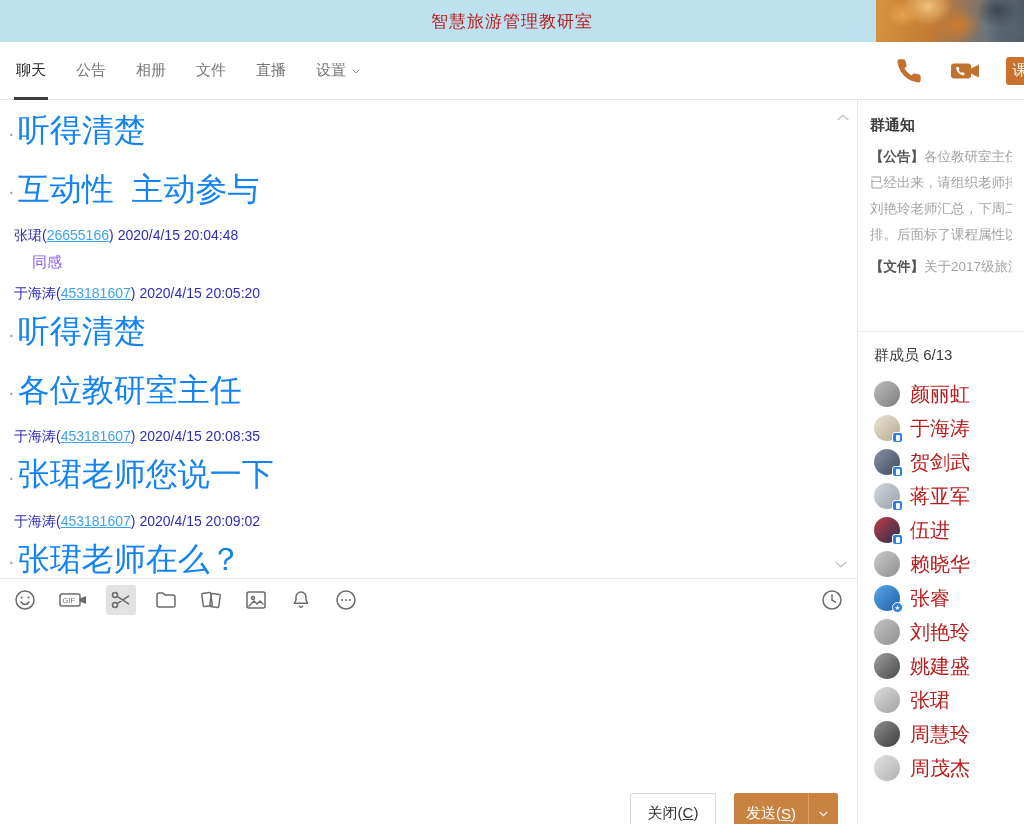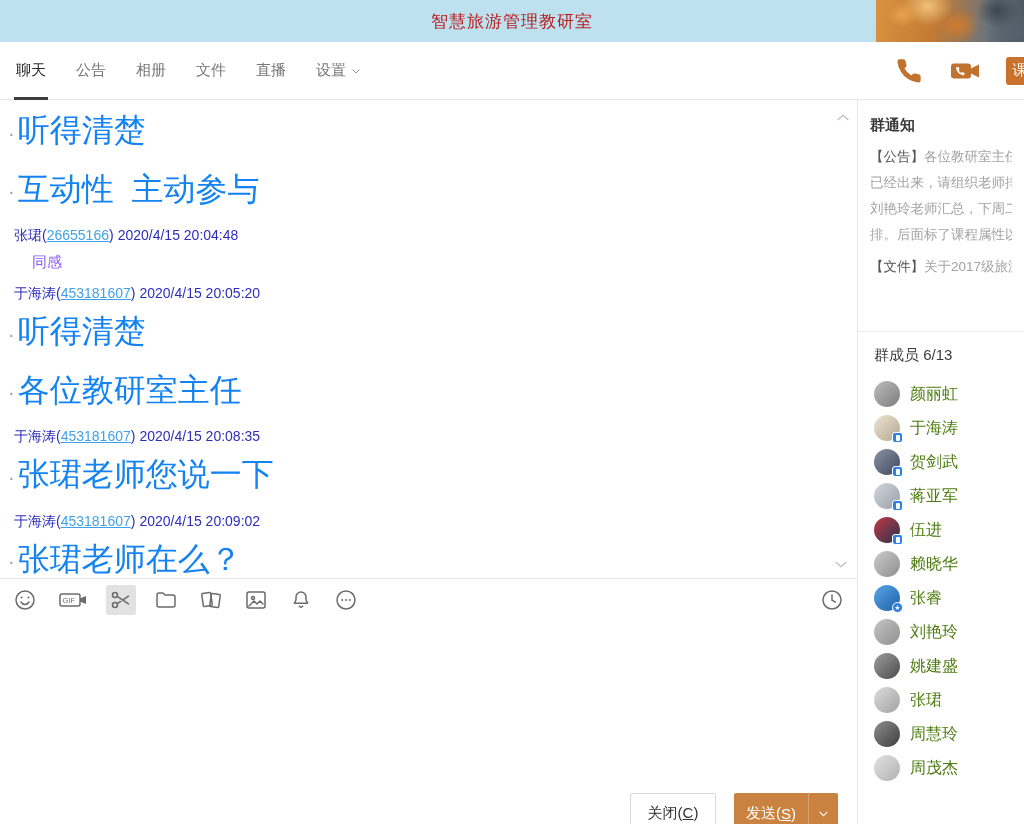--- a/index.html
+++ b/index.html
@@ -70,32 +70,32 @@
   .btn-send .send-caret{width:30px;display:flex;align-items:center;justify-content:center;
     border-left:1px solid #dda263;}
   .btn-send svg{width:13px;height:13px;stroke:#fff;fill:none;stroke-width:2;}
 
   
   .sidebar{position:absolute;left:857px;top:100px;width:167px;height:724px;background:#fff;
     border-left:1px solid #e6e6e6;overflow:hidden;}
   .notice{padding:16px 12px 0 12px;height:232px;border-bottom:1px solid #ececec;}
   .notice .n-title{font-size:15px;font-weight:bold;color:#3a3a3a;margin-bottom:9px;}
   .n-line{font-size:13.5px;line-height:26px;color:#a3a3a3;white-space:nowrap;overflow:hidden;}
-  .n-line .n-tag{color:#555;font-weight:normal;}
+  .n-line .n-tag{color:#555;font-weight:bold;}
   .n-line.gap{margin-top:6px;}
   .members{padding:14px 0 0 16px;}
   .members .m-title{font-size:15px;color:#3a3a3a;margin-bottom:12px;}
   .member{display:flex;align-items:center;height:34px;gap:10px;}
   .avatar{position:relative;width:26px;height:26px;border-radius:50%;flex:0 0 26px;}
   .badge{position:absolute;right:-3px;bottom:-2px;width:11px;height:11px;}
   .badge.mobile{background:#2e7fe0;border-radius:3px;border:1px solid #fff;}
   .badge.mobile::after{content:"";position:absolute;left:3px;top:2px;width:4px;height:6px;background:#fff;border-radius:1px;}
   .badge.star{background:#2e7fe0;border-radius:50%;border:1px solid #fff;}
   .badge.star::after{content:"★";display:block;color:#fff;font-size:7px;line-height:9px;text-align:center;}
-  .mname{font-size:16px;color:#4d7c0f;white-space:nowrap;}
+  .mname{font-size:20px;color:#b91c1c;white-space:nowrap;}
 
   .hdr-phone{width:28px;height:28px;fill:#c0722f;}
   .hdr-video{width:32px;height:24px;}
 </style>
 </head>
 <body>
 
 <header class="titlebar">
   <span class="gtitle">智慧旅游管理教研室</span>
   <div class="skin"></div>

